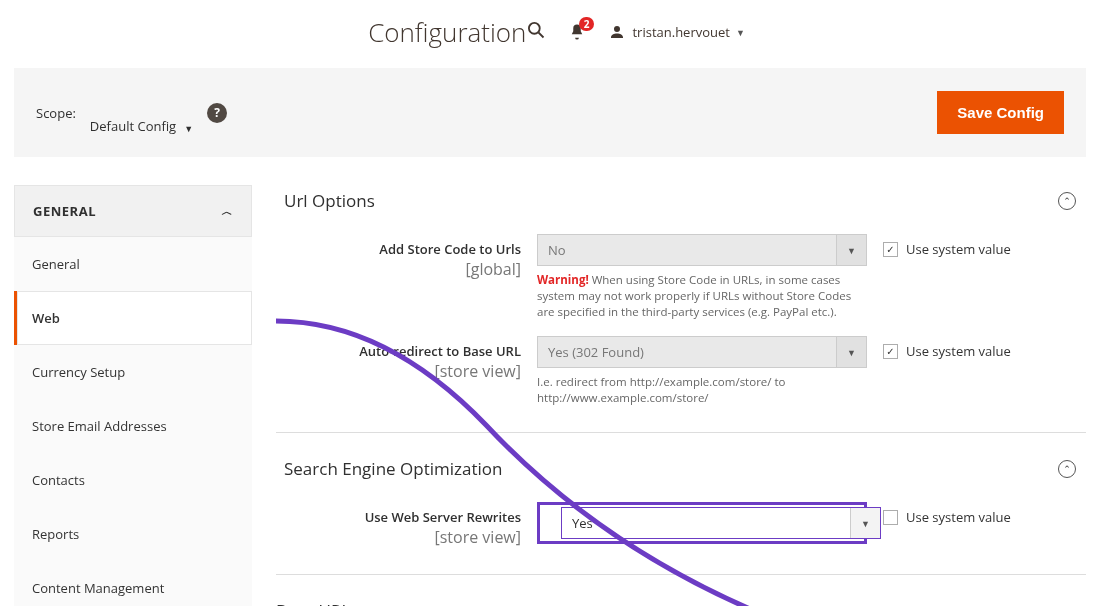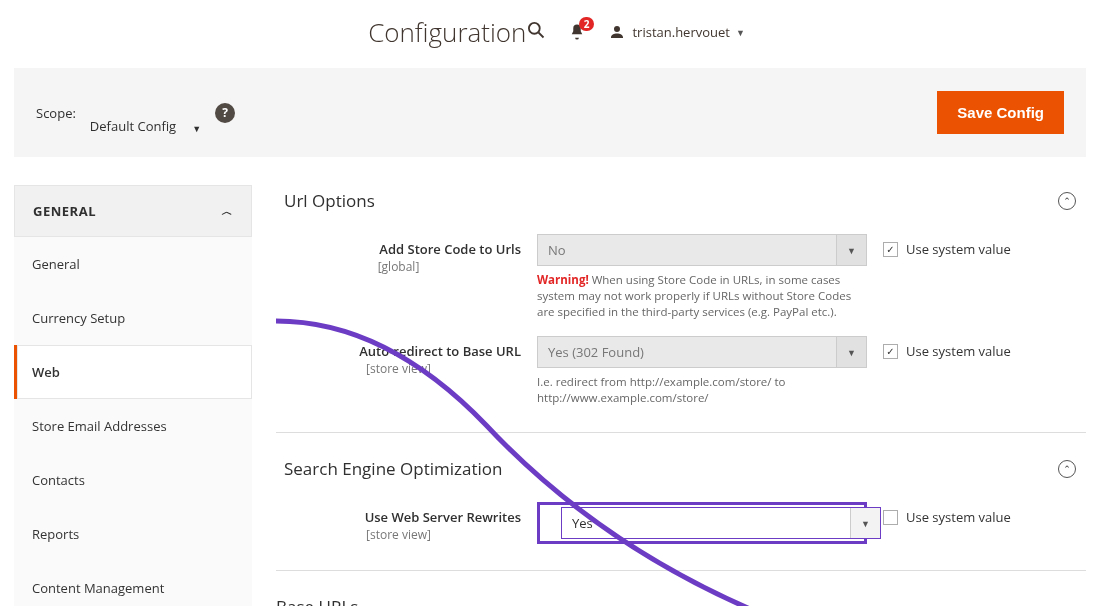--- a/index.html
+++ b/index.html
@@ -13,42 +13,42 @@
   .notif { position: relative; display: flex; }
   .notif svg { width: 18px; height: 18px; }
   .notif-badge { position: absolute; top: -6px; right: -8px; background: #e22626; color: #fff; border-radius: 9px; font-size: 10px; font-weight: 700; padding: 1px 5px; line-height: 12px; }
   .user { display: flex; align-items: center; gap: 6px; font-size: 13px; color: #41362f; }
   .user svg { width: 18px; height: 18px; }
   .user .caret { font-size: 9px; color: #555; }
 
   .scope-bar { background: #f5f5f5; padding: 22px 22px; display: flex; align-items: center; justify-content: space-between; margin: 0 14px; }
   .scope-left { display: flex; align-items: center; gap: 14px; }
   .scope-label { font-weight: 400; font-size: 13px; color: #303030; }
-  .scope-select { display: flex; align-items: flex-end; gap: 16px; font-size: 13px; color: #303030; margin-top: 27px;}
+  .scope-select { display: flex; align-items: flex-end; gap: 8px; font-size: 13px; color: #303030; margin-top: 27px;}
   .scope-select .caret { font-size: 9px; }
   .help-q { width: 20px; height: 20px; border-radius: 50%; background: #514943; color: #fff; display: flex; align-items: center; justify-content: center; font-size: 12px; font-weight: 700; }
   .save-btn { background: #eb5202; color: #fff; border: none; font-size: 15px; font-weight: 600; padding: 13px 20px; cursor: pointer; margin-left: 45px; }
 
   .body-row { display: flex; padding: 28px 14px 0 14px; gap: 24px; }
 
   .sidebar { width: 238px; flex-shrink: 0; }
   .side-group-head { background: #f1f1f1; padding: 16px 18px; display: flex; align-items: center; justify-content: space-between; font-size: 13px; font-weight: 700; letter-spacing: .04em; color: #303030; border: 1px solid #e5e5e5; }
   .side-items { background: #fafafa; }
   .side-item { padding: 18px 18px; font-size: 13px; color: #333; cursor: pointer; }
   .side-item + .side-item { }
   .side-item.active { background: #fff; border-left: 3px solid #eb5202; font-weight: 600; padding-left: 15px; box-shadow: 0 0 0 1px #e5e5e5 inset; }
 
   .main { flex: 1; position: relative; }
   .section-head { display: flex; align-items: center; justify-content: space-between; padding: 4px 10px 14px 0; margin-left: 8px; }
   .section-title { font-size: 17px; color: #303030; font-weight: 400; }
   .collapse-circle { width: 18px; height: 18px; border: 1px solid #555; border-radius: 50%; display: flex; align-items: center; justify-content: center; font-size: 9px; color: #333; }
 
   .field-row { display: flex; gap: 16px; padding: 8px 0; align-items: flex-start; }
   .field-label-col { width: 245px; text-align: right; font-size: 13px; font-weight: 600; color: #303030; padding-top: 6px; }
-  .scope-note { font-size: 12px; font-weight: 400; color: #777; display: block; text-align: center; }
+  .scope-note { font-size: 16px; font-weight: 400; color: #777; display: block; }
   .field-input-col { width: 330px; }
   .select-box { width: 100%; height: 32px; border: 1px solid #adadad; background: #fff; display: flex; align-items: center; justify-content: space-between; padding: 0 0 0 10px; font-size: 13px; color: #303030; }
   .select-box.disabled { background: #e9e9e9; color: #777; border-color: #ccc; }
   .select-arrow { width: 30px; height: 100%; border-left: 1px solid #ccc; display: flex; align-items: center; justify-content: center; font-size: 9px; color: #555; background: #f3f3f3;}
   .select-box.disabled .select-arrow { background: #e1e1e1; }
   .field-check-col { display: flex; align-items: center; gap: 8px; padding-top: 6px; font-size: 13px; }
   .chk { width: 15px; height: 15px; border: 1px solid #adadad; display: flex; align-items: center; justify-content: center; font-size: 10px; }
   .help-text { font-size: 11.5px; color: #666; margin-top: 6px; line-height: 1.4; max-width: 330px;}
   .warn { color: #e22626; font-weight: 700; }
 
@@ -104,22 +104,22 @@
   </div>
 
   <div class="body-row">
     <div class="sidebar">
       <div class="side-group-head">
         <span>GENERAL</span>
         <span style="font-size:11px;">︿</span>
       </div>
       <div class="side-items">
         <div class="side-item">General</div>
+        <div class="side-item active">Web</div>
         <div class="side-item">Currency Setup</div>
-        <div class="side-item active">Web</div>
         <div class="side-item">Store Email Addresses</div>
         <div class="side-item">Contacts</div>
         <div class="side-item">Reports</div>
         <div class="side-item">Content Management</div>
       </div>
     </div>
 
     <div class="main">
 
       <svg class="arrow-svg" width="640" height="400">

